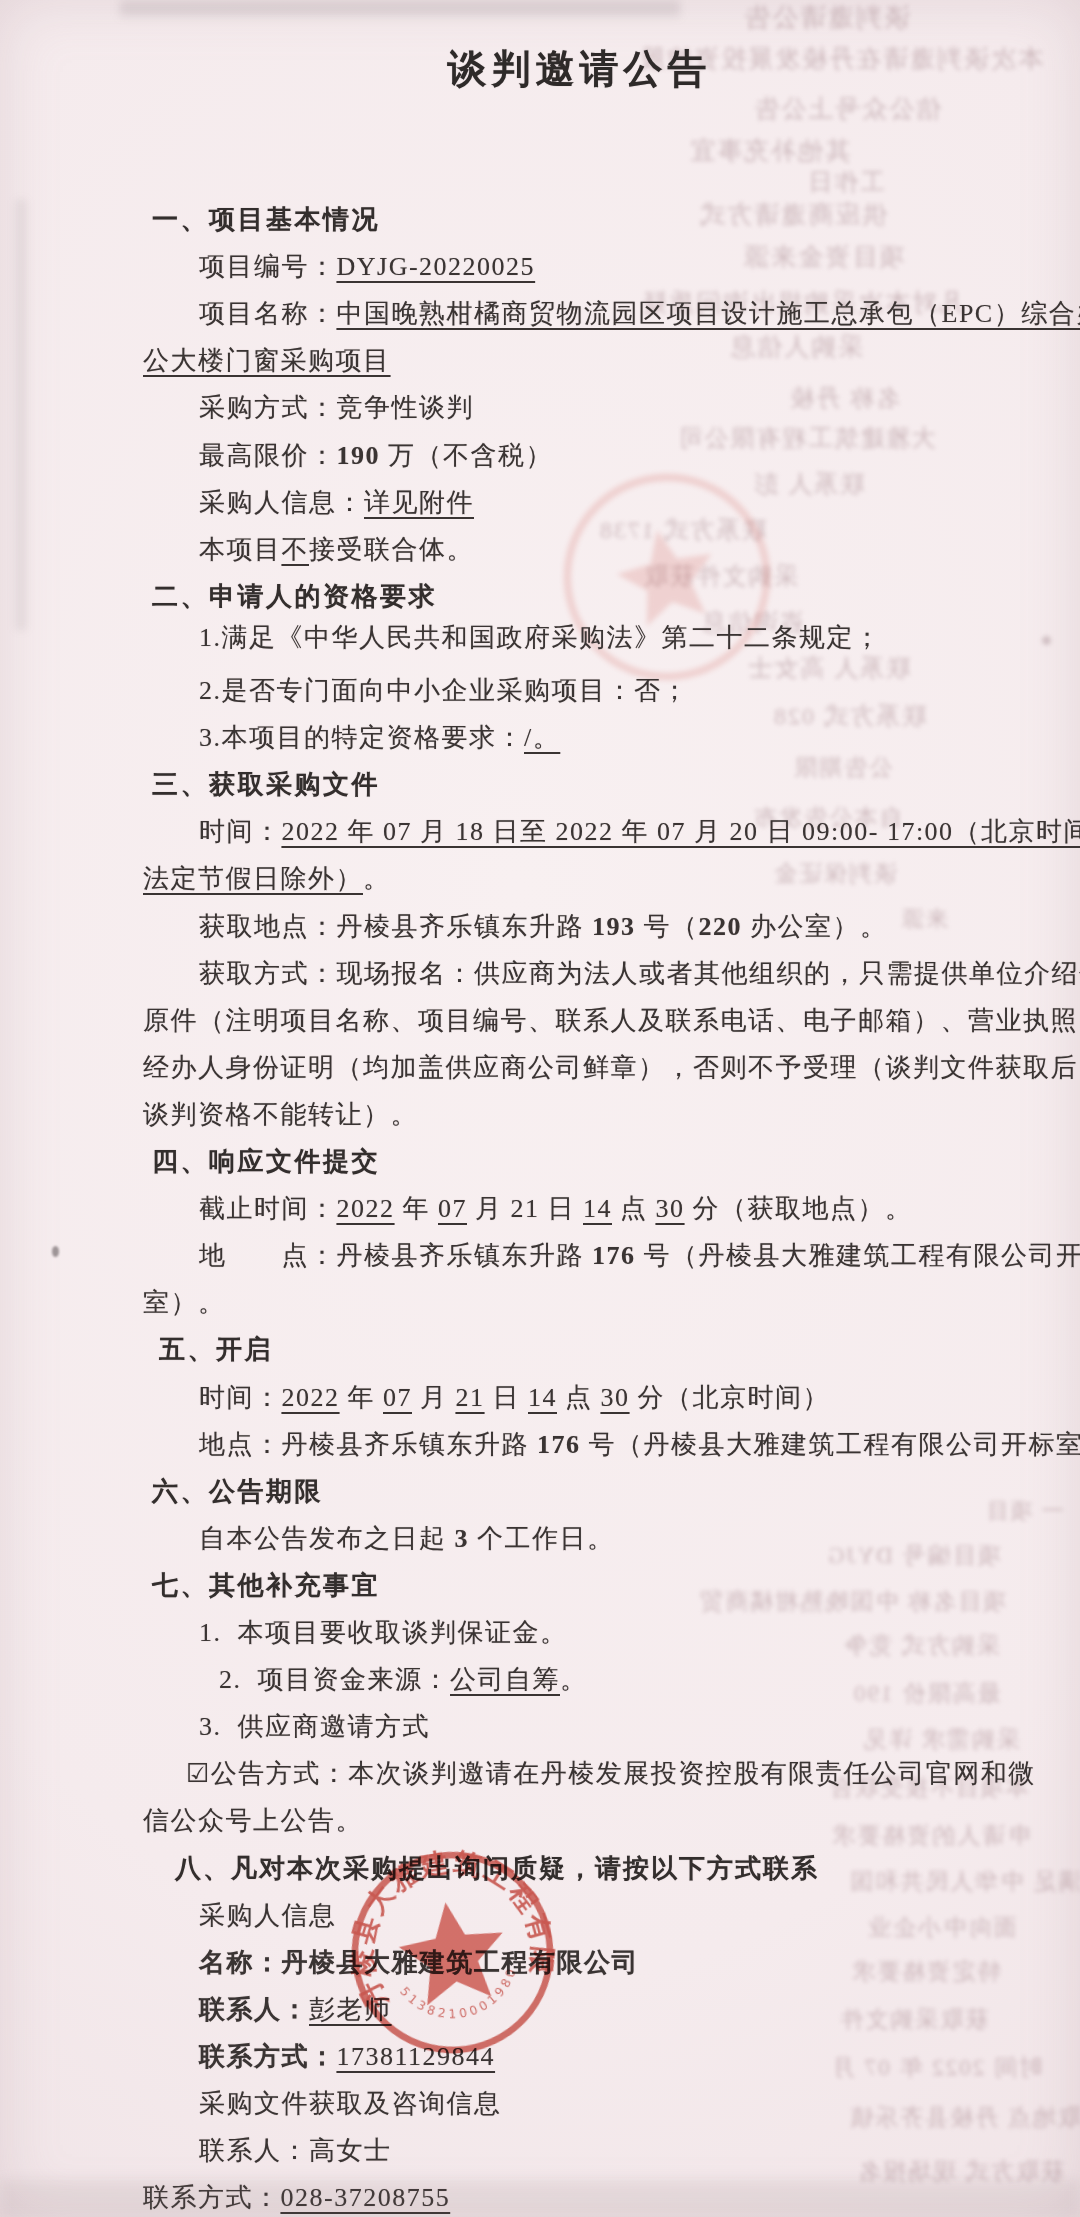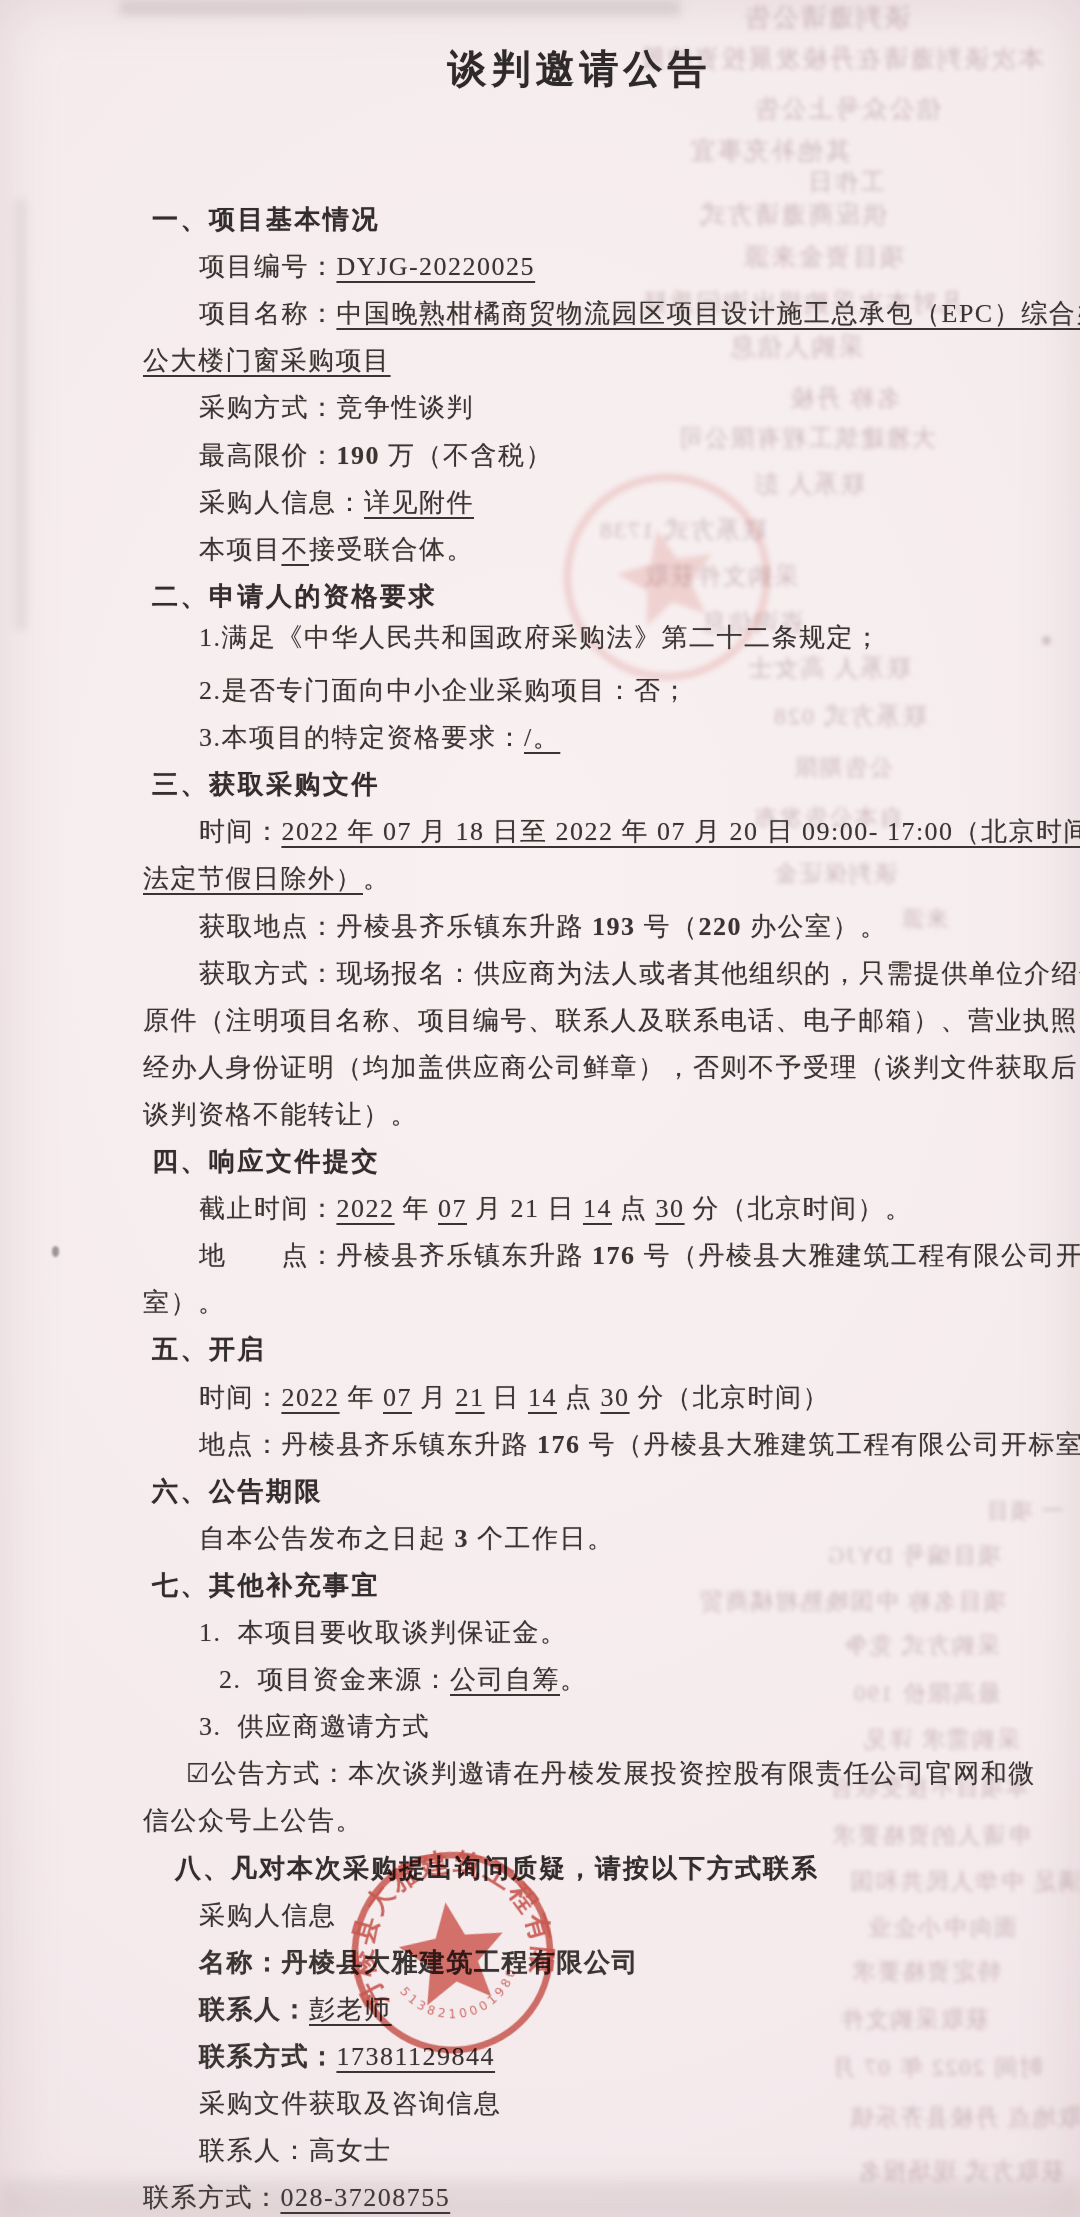--- a/index.html
+++ b/index.html
@@ -116,24 +116,24 @@
       <div class="line b" style="top: 714.1px;"><span>3.本项目的特定资格要求：</span><span class="u">/。</span></div>
       <div class="line s" style="top: 761.2px;"><span>三、获取采购文件</span></div>
       <div class="line b" style="top: 808.3px;"><span>时间：</span><span class="u">2022 年 07 月 18 日至 2022 年 07 月 20 日 09:00- 17:00（北京时间，</span></div>
       <div class="line f" style="top: 855.4px;"><span class="u">法定节假日除外）</span><span>。</span></div>
       <div class="line b" style="top: 902.5px;"><span>获取地点：丹棱县齐乐镇东升路 </span><span class="sb">193</span><span> 号（</span><span class="sb">220</span><span> 办公室）。</span></div>
       <div class="line b" style="top: 949.6px;"><span>获取方式：现场报名：供应商为法人或者其他组织的，只需提供单位介绍信</span></div>
       <div class="line f" style="top: 996.7px;"><span>原件（注明项目名称、项目编号、联系人及联系电话、电子邮箱）、营业执照、</span></div>
       <div class="line f" style="top: 1043.8px;"><span>经办人身份证明（均加盖供应商公司鲜章），否则不予受理（谈判文件获取后，</span></div>
       <div class="line f" style="top: 1090.9px;"><span>谈判资格不能转让）。</span></div>
       <div class="line s" style="top: 1138px;"><span>四、响应文件提交</span></div>
-      <div class="line b" style="top: 1185.1px;"><span>截止时间：</span><span class="u">2022</span><span> 年 </span><span class="u">07</span><span> 月 21 日 </span><span class="u">14</span><span> 点 </span><span class="u">30</span><span> 分（北京时间）。</span></div>
+      <div class="line b" style="top: 1185.1px;"><span>截止时间：</span><span class="u">2022</span><span> 年 </span><span class="u">07</span><span> 月 21 日 </span><span class="u">14</span><span> 点 </span><span class="u">30</span><span> 分（获取地点）。</span></div>
       <div class="line b" style="top: 1232.2px;"><span>地　　点：丹棱县齐乐镇东升路 </span><span class="sb">176</span><span> 号（丹棱县大雅建筑工程有限公司开标</span></div>
       <div class="line f" style="top: 1279.3px;"><span>室）。</span></div>
-      <div class="line s" style="top: 1326.4px;"><span>五、开启</span></div>
+      <div class="line s" style="top: 1326.4px; margin-left: 7px;"><span>五、开启</span></div>
       <div class="line b" style="top: 1373.5px;"><span>时间：</span><span class="u">2022</span><span> 年 </span><span class="u">07</span><span> 月 </span><span class="u">21</span><span> 日 </span><span class="u">14</span><span> 点 </span><span class="u">30</span><span> 分（北京时间）</span></div>
       <div class="line b" style="top: 1420.6px;"><span>地点：丹棱县齐乐镇东升路 </span><span class="sb">176</span><span> 号（丹棱县大雅建筑工程有限公司开标室）。</span></div>
       <div class="line s" style="top: 1467.7px;"><span>六、公告期限</span></div>
       <div class="line b" style="top: 1514.8px;"><span>自本公告发布之日起 </span><span class="sb">3</span><span> 个工作日。</span></div>
       <div class="line s" style="top: 1561.9px;"><span>七、其他补充事宜</span></div>
       <div class="line b" style="top: 1609px;"><span>1.  本项目要收取谈判保证金。</span></div>
       <div class="line b" style="top: 1656.1px; margin-left: 20px;"><span>2.  项目资金来源：</span><span class="u">公司自筹</span><span>。</span></div>
       <div class="line b" style="top: 1703.2px;"><span>3.  供应商邀请方式</span></div>
       <div class="line bc" style="top: 1750.3px;"><span>☑</span><span>公告方式：本次谈判邀请在丹棱发展投资控股有限责任公司官网和微</span></div>
       <div class="line f" style="top: 1797.4px;"><span>信公众号上公告。</span></div>

